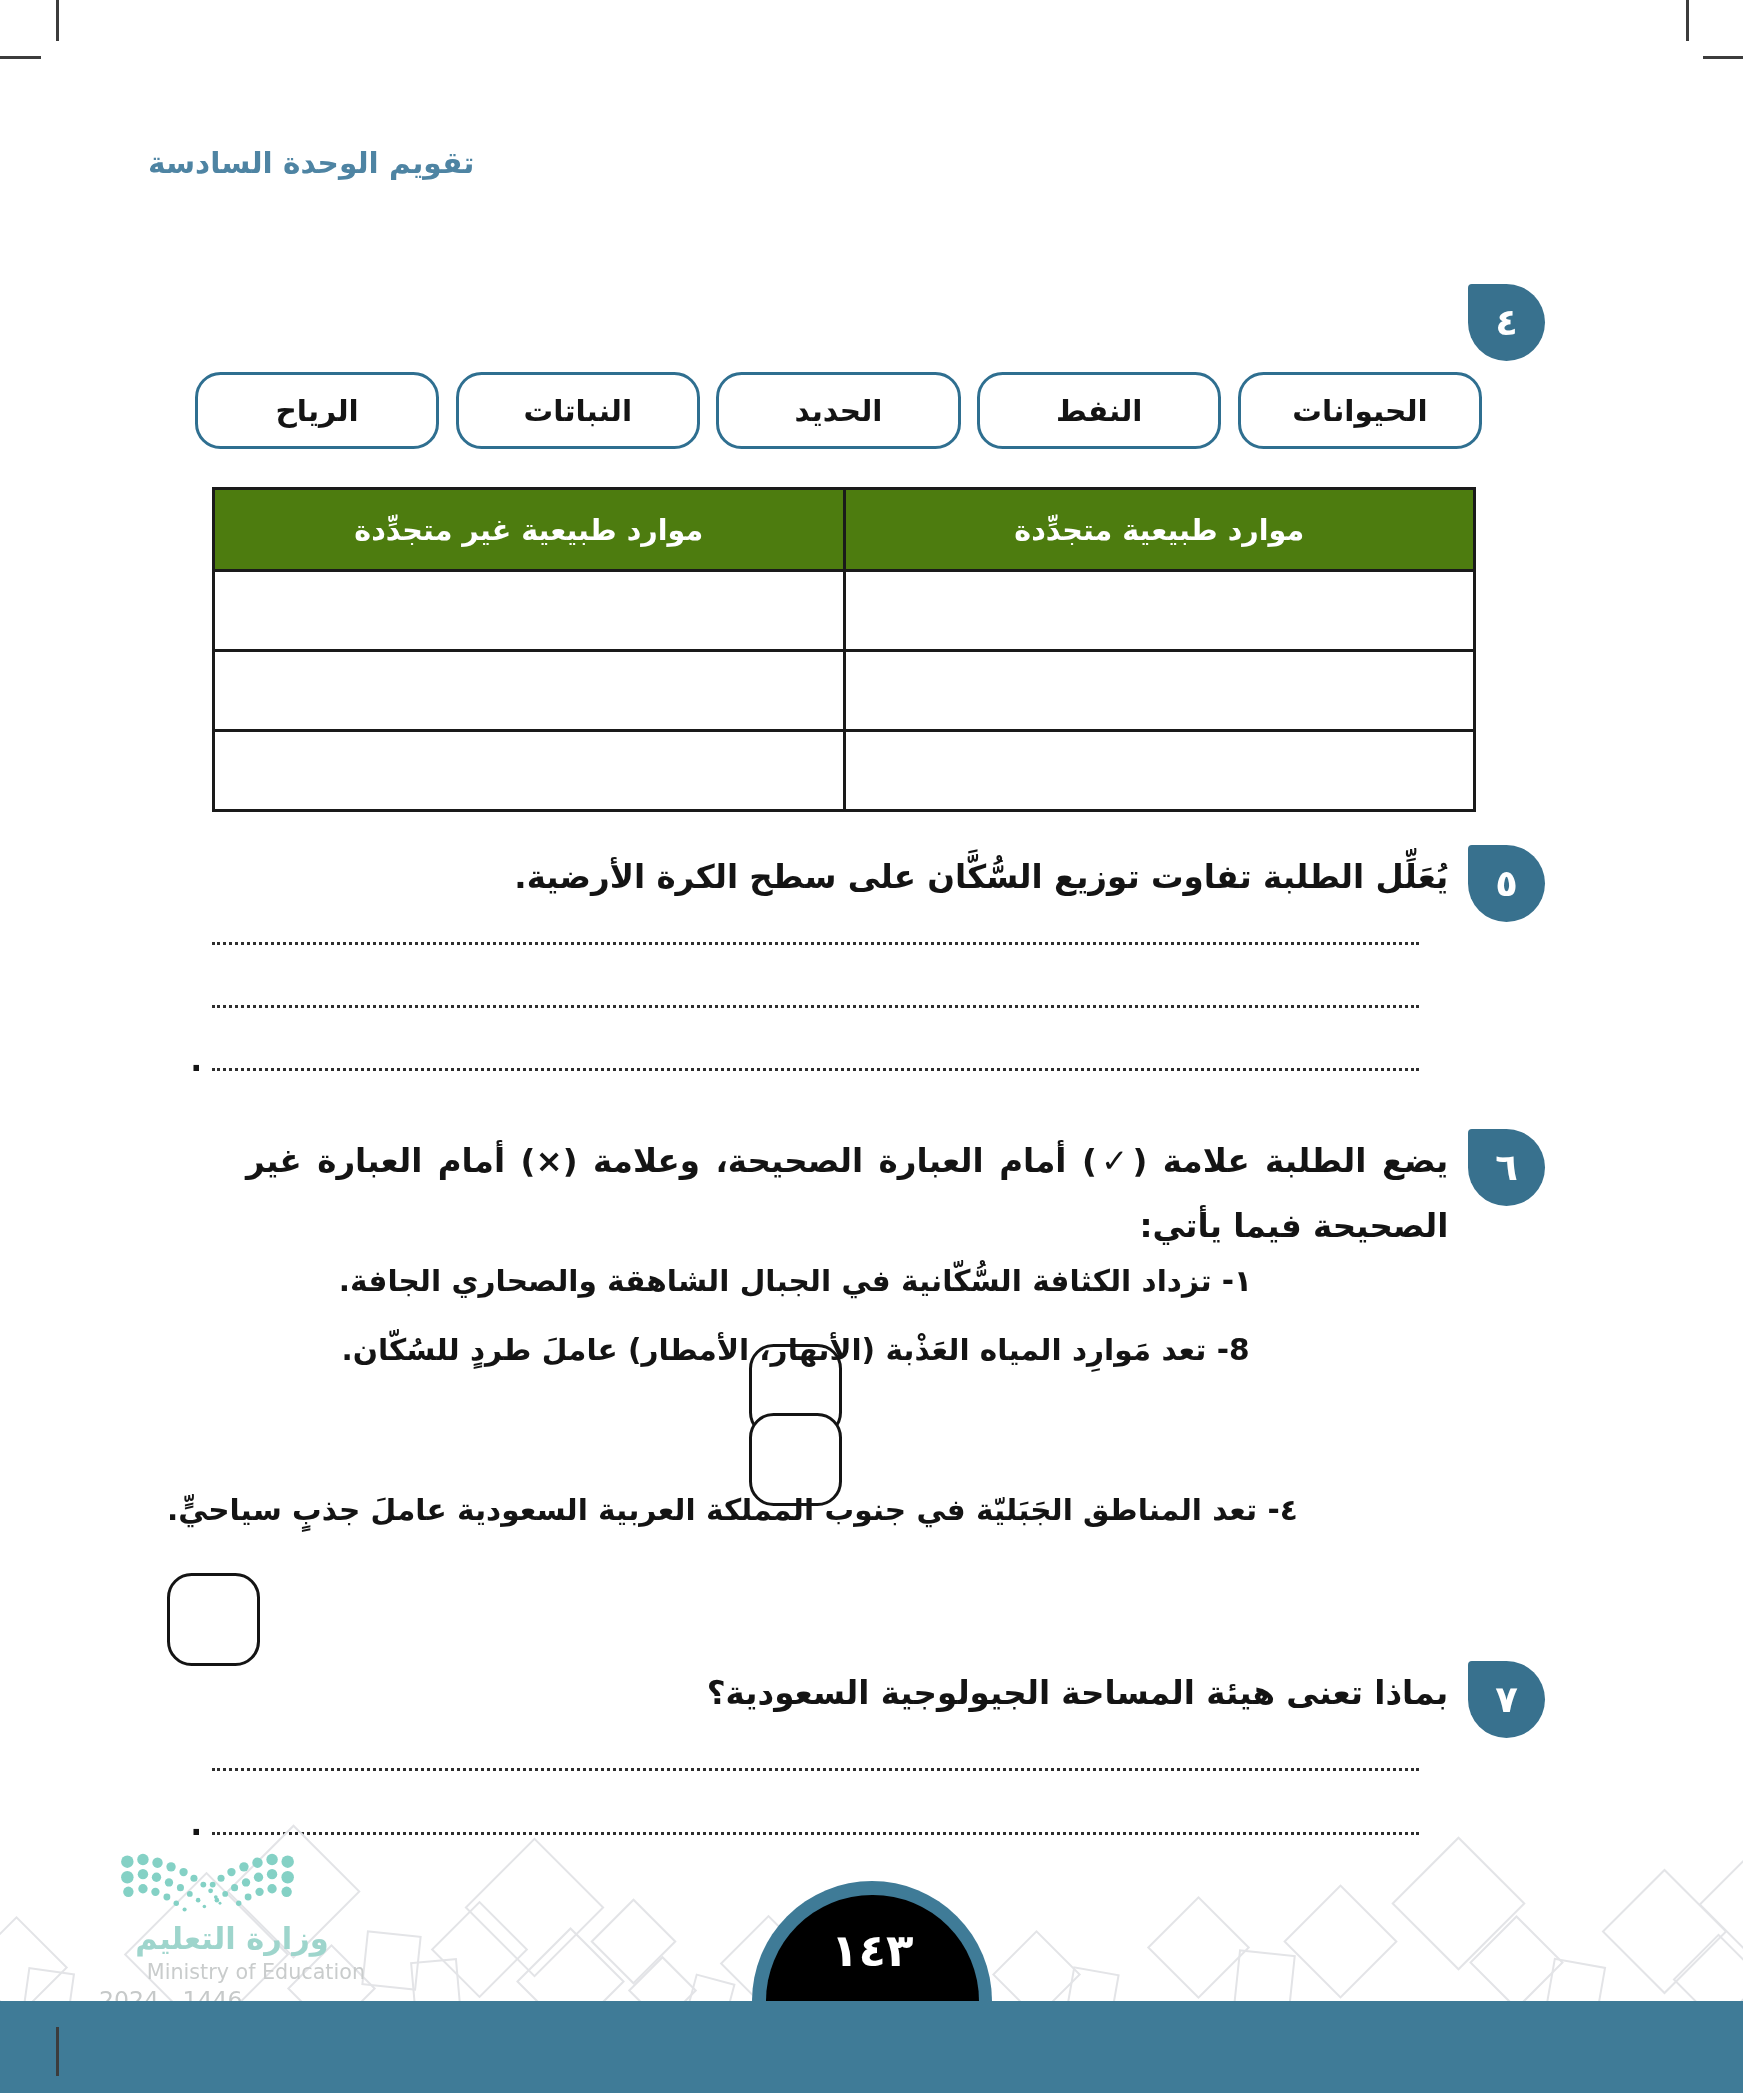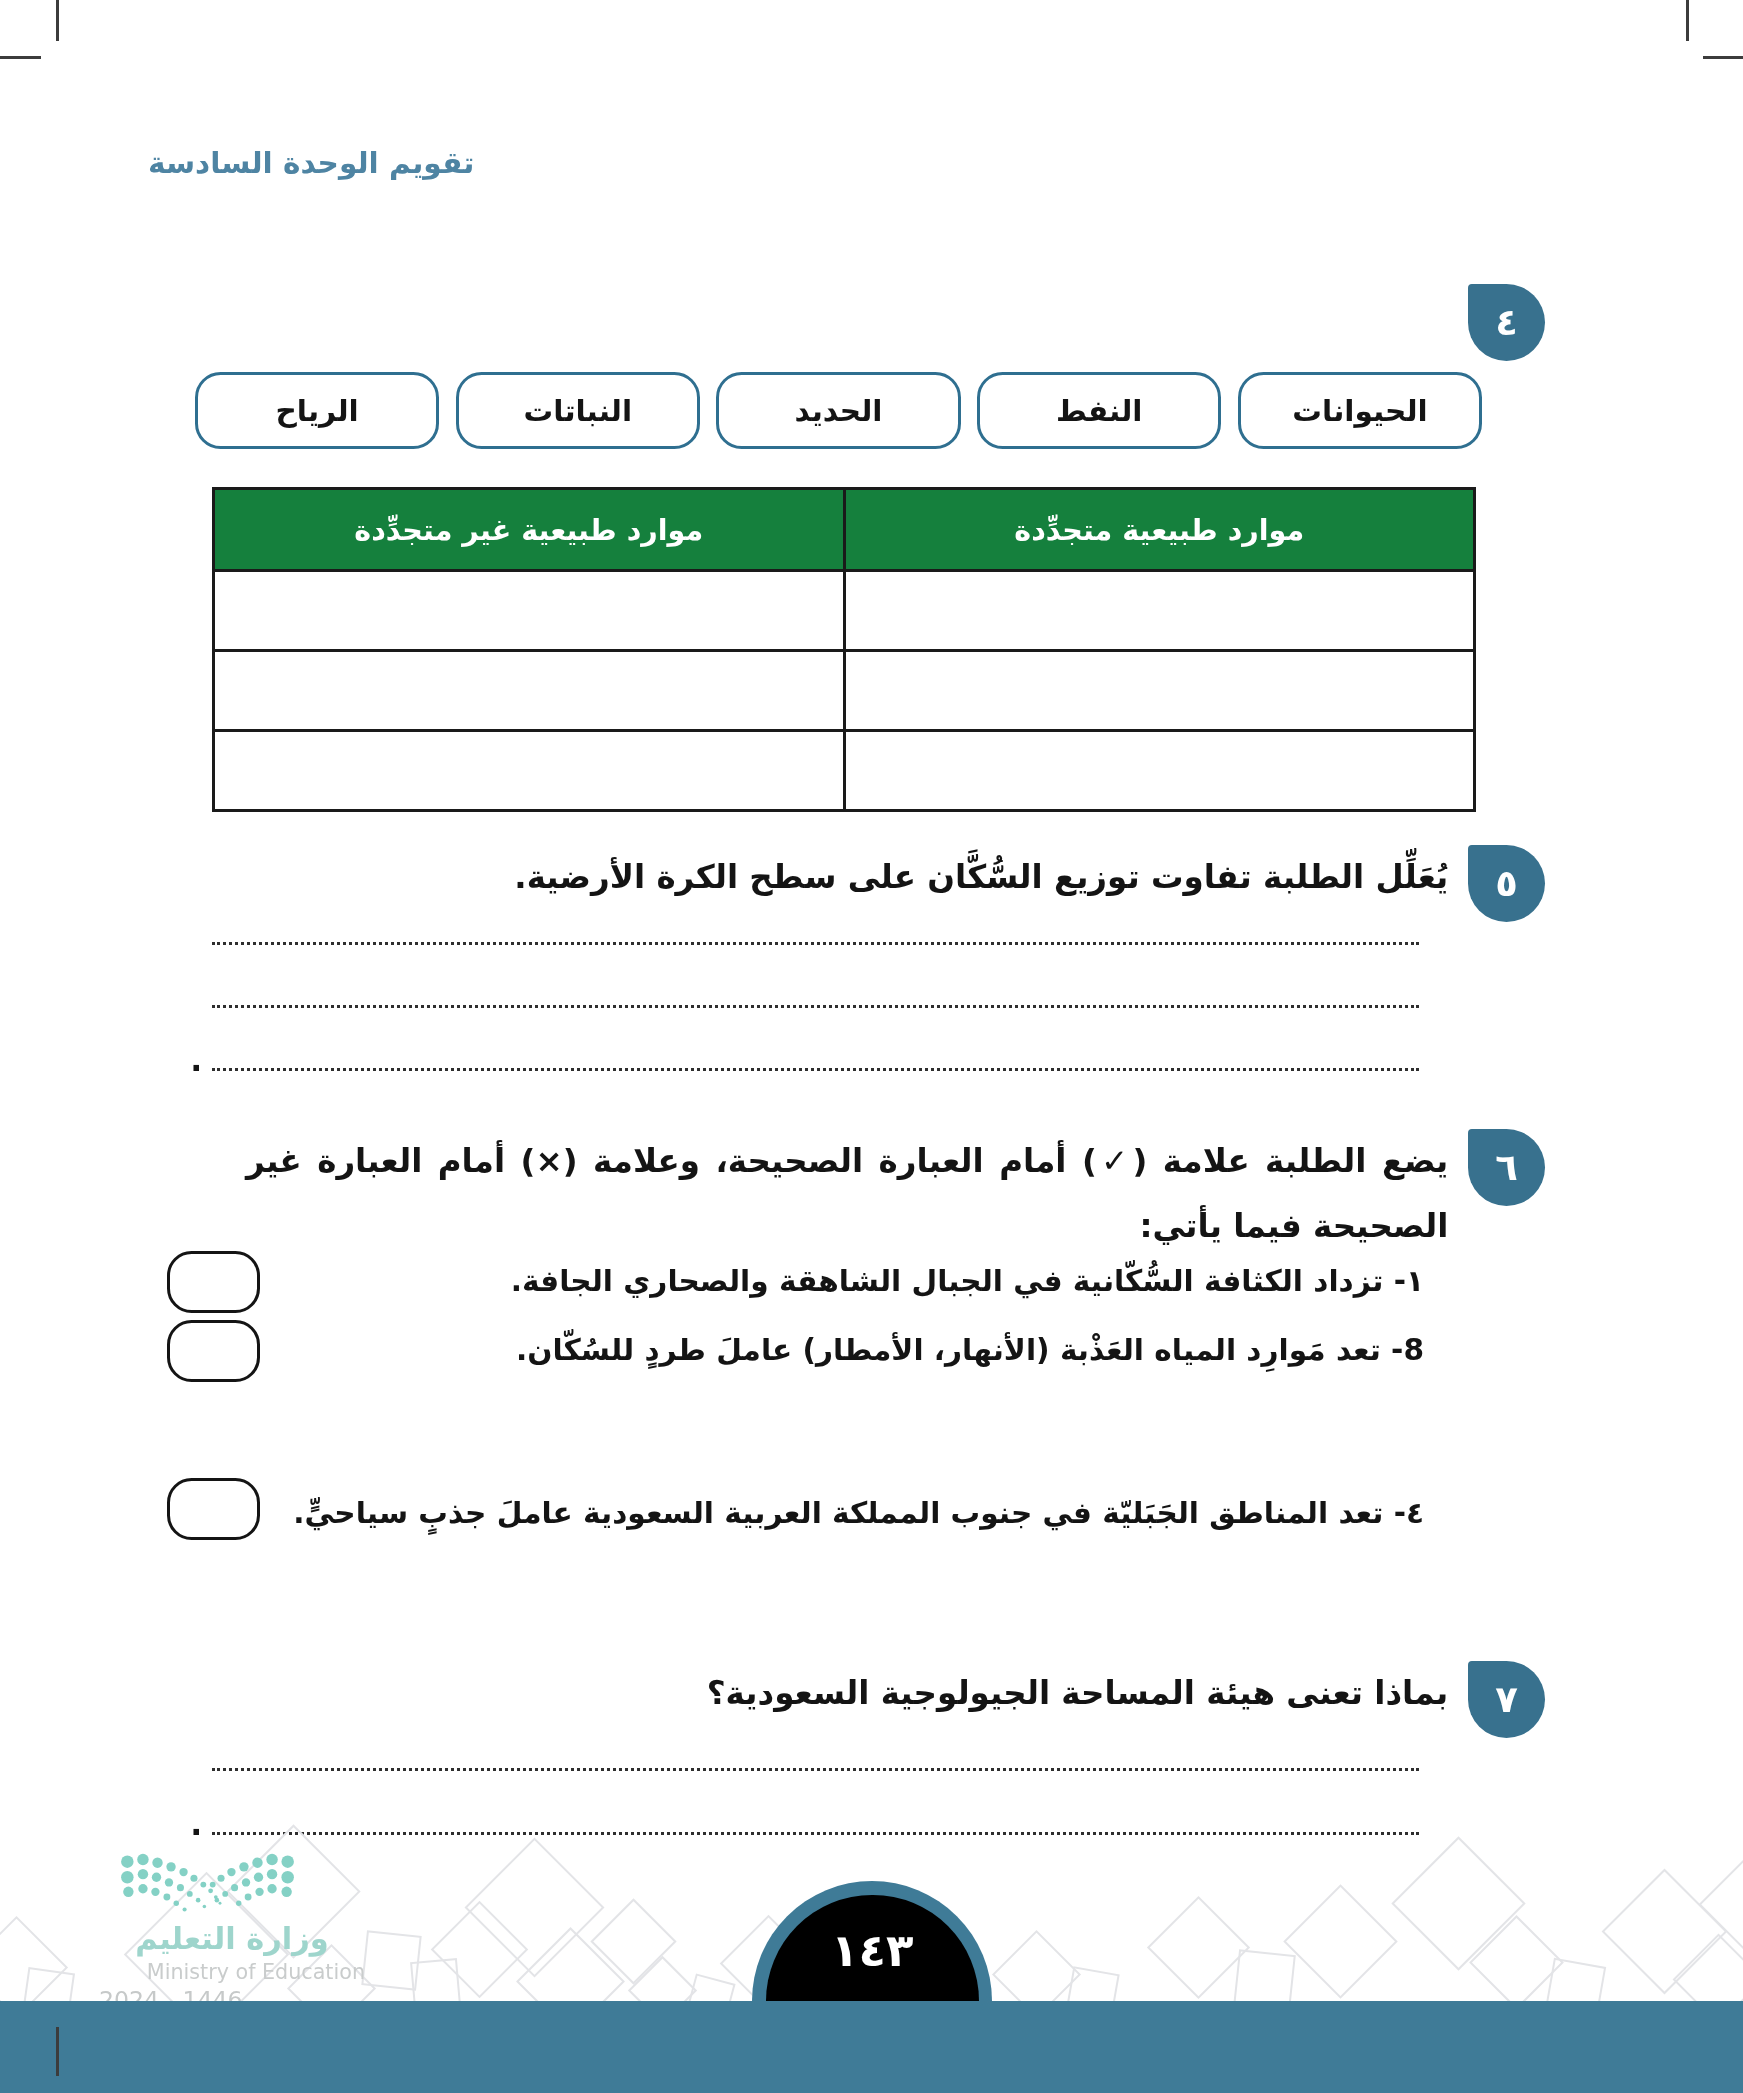--- a/index.html
+++ b/index.html
@@ -22,31 +22,31 @@
   .q-text.justify{text-align:justify;}
 
   
   .chips{position:absolute;left:195px;top:372px;width:1287px;display:flex;gap:16.7px;direction:rtl;}
   .chip{flex:1;height:71px;border:3.9px solid #2f6f90;border-radius:25.6px;background:#fff;
         display:flex;align-items:center;justify-content:center;
         font-size:29.6px;font-weight:bold;color:#141414;}
 
   
   .res-table{position:absolute;left:212px;top:487px;width:1264px;border-collapse:collapse;direction:rtl;}
-  .res-table th{background:#15803d;color:#fff;font-size:28.6px;font-weight:bold;height:77px;
+  .res-table th{background:#4d7c0f;color:#fff;font-size:28.6px;font-weight:bold;height:77px;
                 border:3.9px solid #1a1a1a;width:50%;}
   .res-table td{height:75px;border:3.9px solid #1a1a1a;background:#fff;}
 
   
   .dotline{position:absolute;left:212px;right:325px;height:0;border-bottom:3px dotted #2e2e2e;}
   .dot-period{position:absolute;left:-21.7px;bottom:-9.9px;font-size:31.5px;font-weight:bold;color:#141414;}
 
   
   .stmt{position:absolute;left:167px;right:320px;display:flex;direction:rtl;
-        justify-content:space-between;align-items:center;gap:29.6px;}
+        justify-content:space-between;align-items:center;gap:29.6px;flex-direction:column;}
   .stmt-text{font-size:29.6px;font-weight:bold;line-height:65px;text-align:right;color:#141414;}
   .oval{flex:0 0 87px;width:87px;height:56px;border:3.9px solid #141414;border-radius:24.6px;background:#fff;}
 
   
   .deco{position:absolute;border:2px solid #e3e4e7;z-index:0;}
   .bottom-bar{position:absolute;left:0;right:0;bottom:0;height:92px;background:#3f7b97;z-index:2;}
   .pagenum-outer{position:absolute;left:752px;bottom:92px;width:240px;height:120px;
                  background:#3f7b97;border-radius:120px 120px 0 0;z-index:3;}
   .pagenum-inner{position:absolute;left:13.8px;top:13.8px;width:213px;height:106px;
                  background:#000000;border-radius:106px 106px 0 0;}

